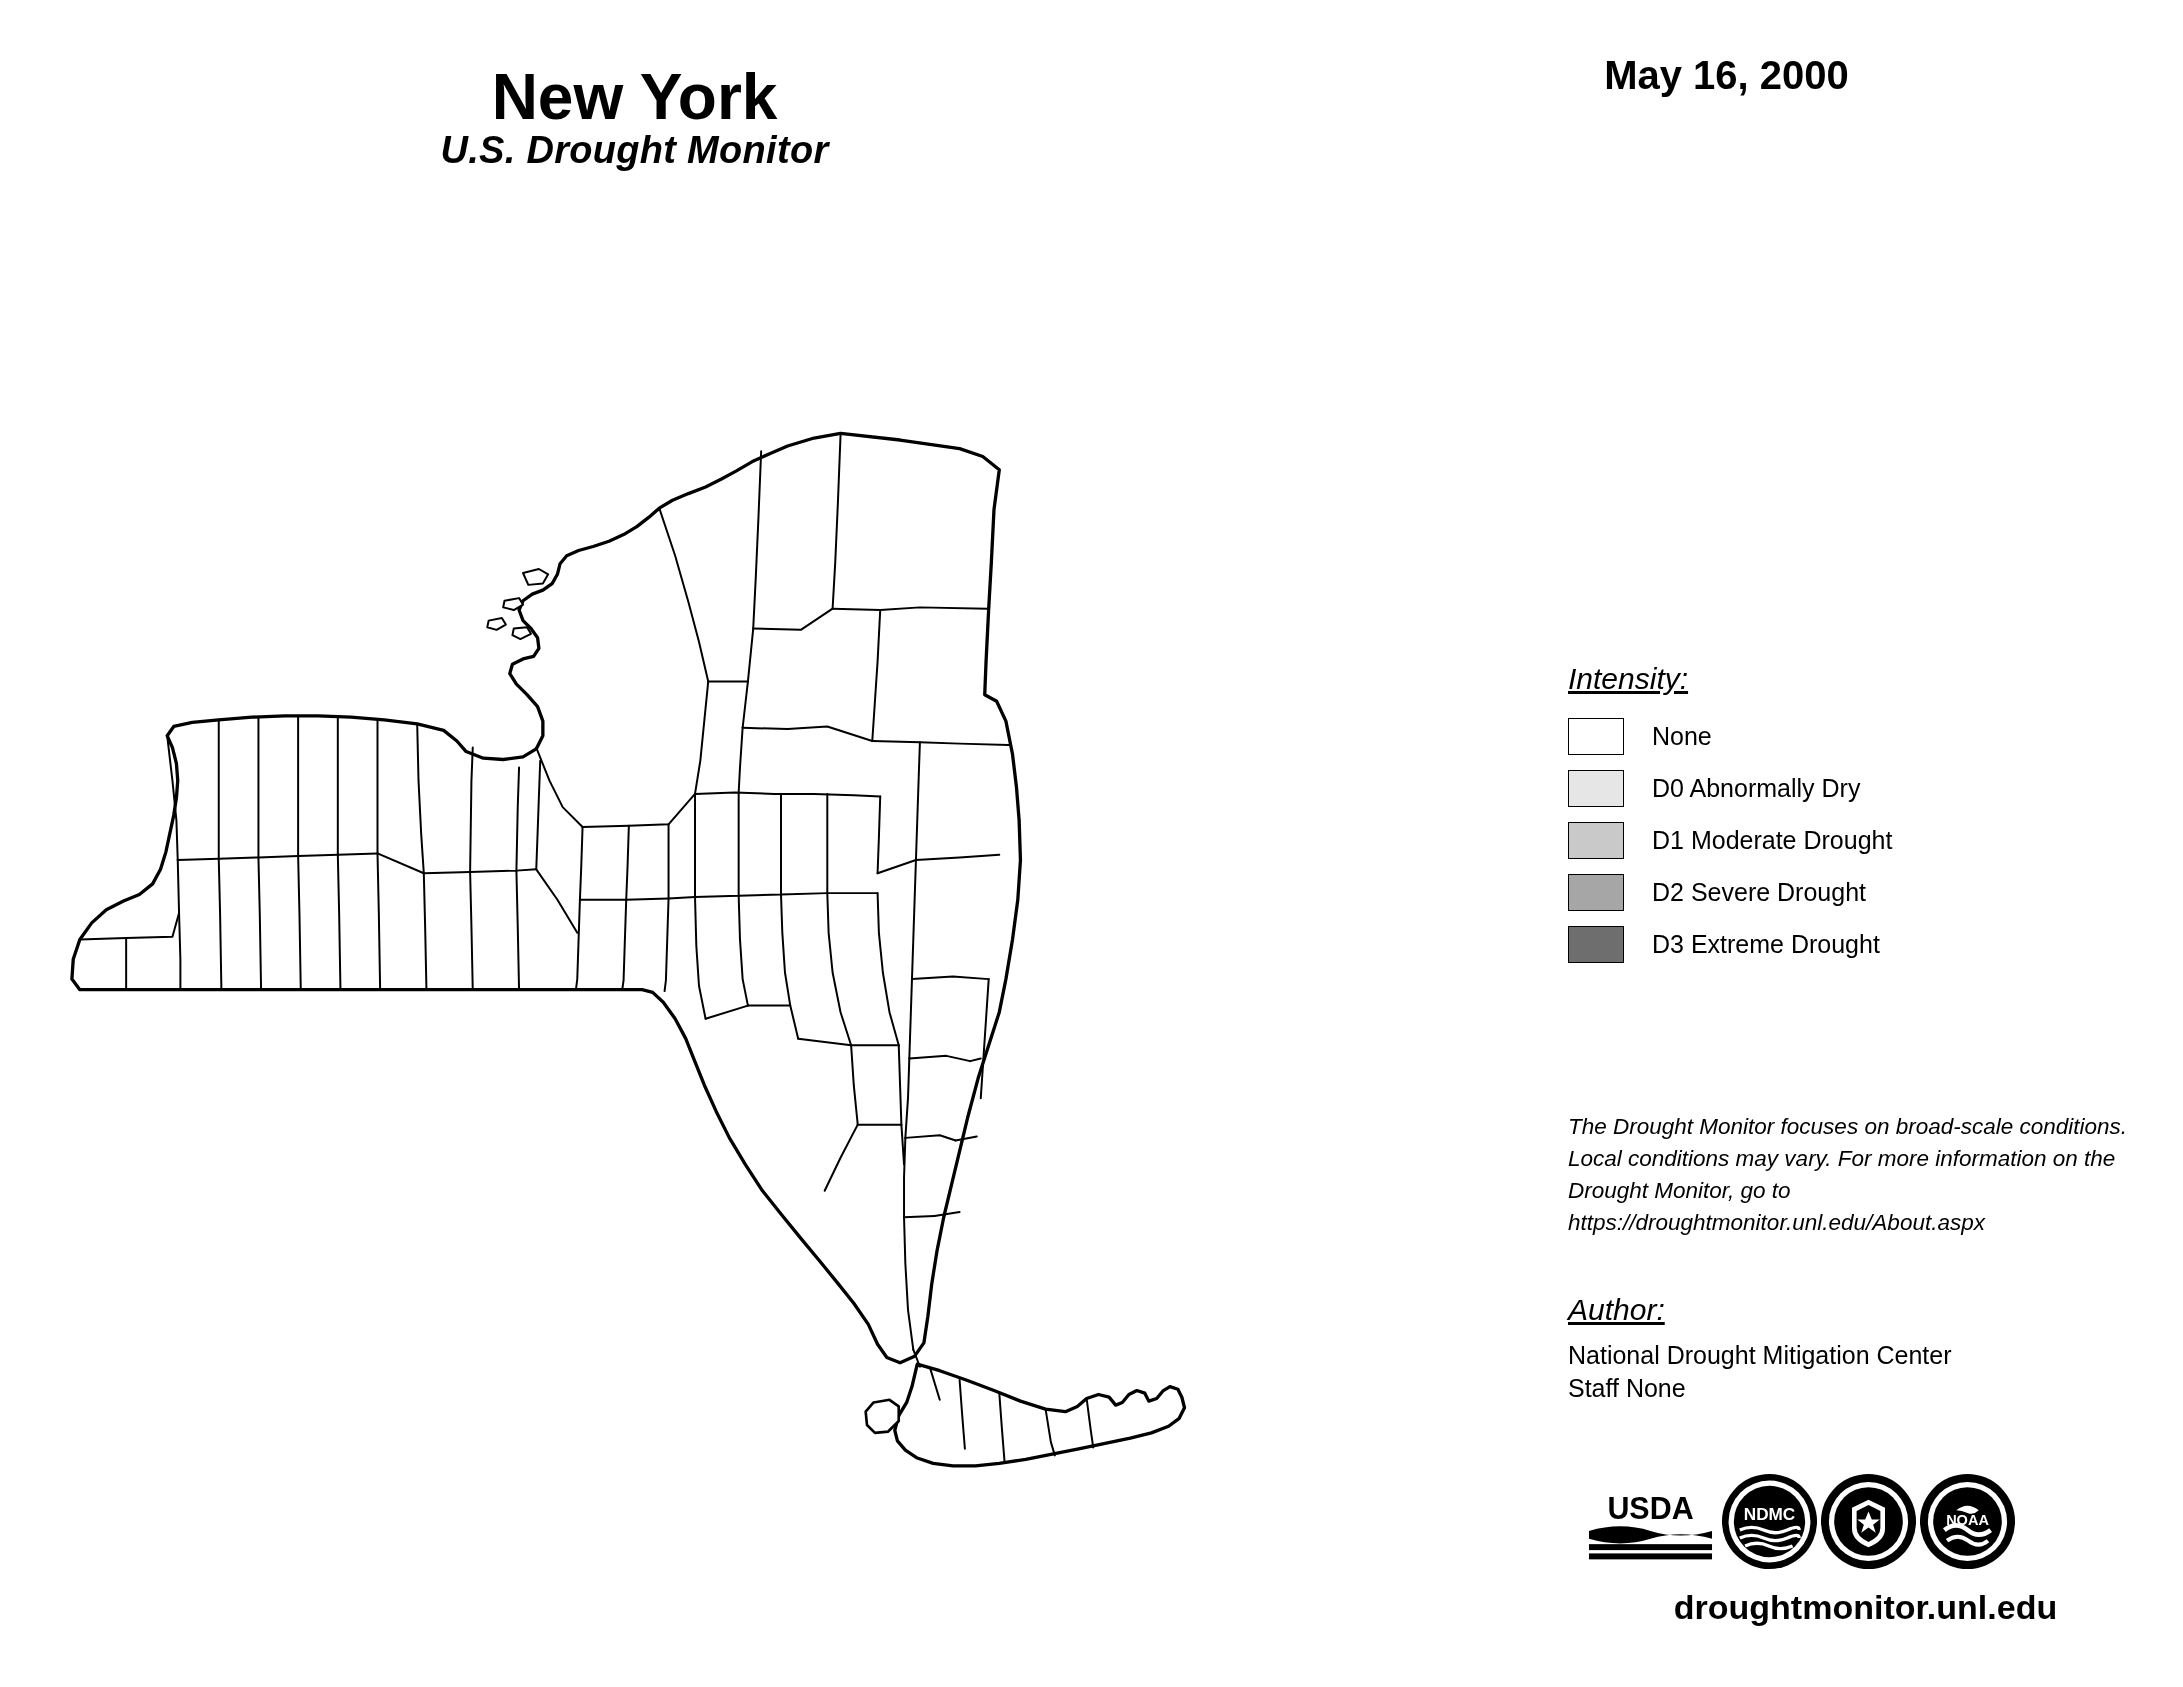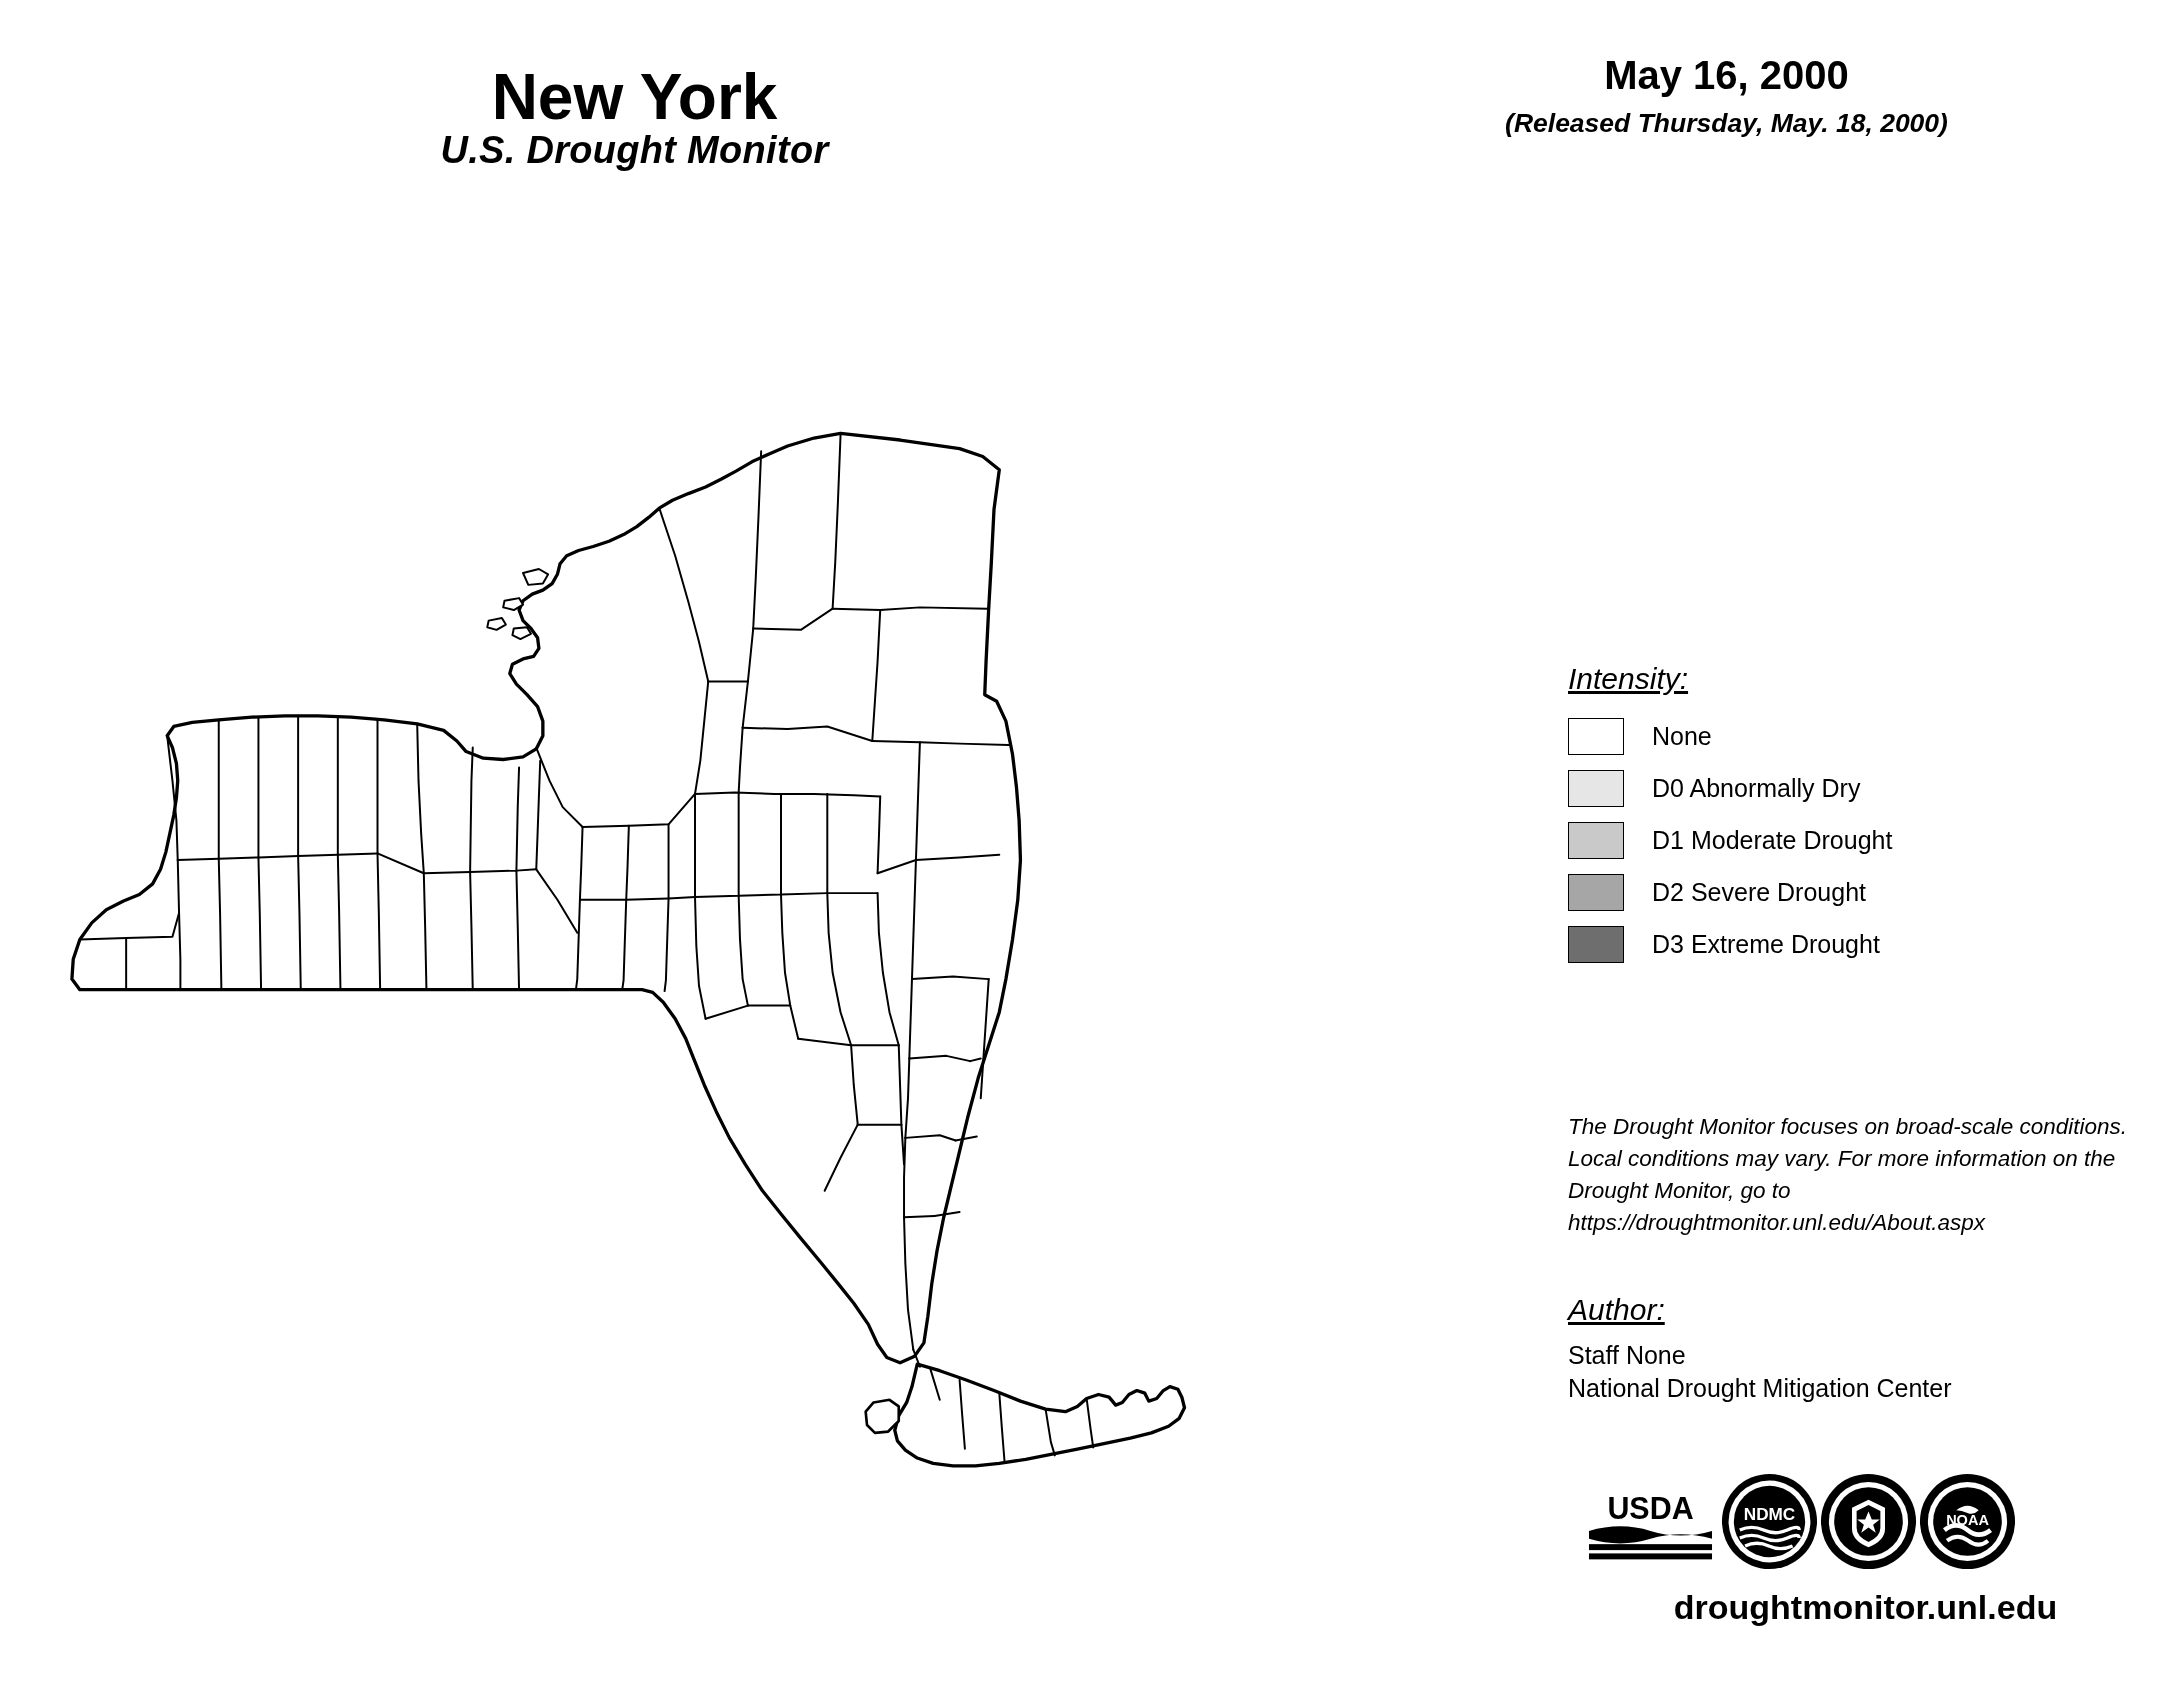--- a/index.html
+++ b/index.html
@@ -168,21 +168,20 @@
 </head>
 <body>
 
 <div id="title-block">
   <div id="state-title">New York</div>
   <div id="dm-title">U.S. Drought Monitor</div>
 </div>
 
 <div id="date-block">
   <div id="date-main">May 16, 2000</div>
-  <div id="date-released">(Released Thursday, May. 18, 2000)</div>
 </div>
 
 <div id="map-area">
   <svg viewBox="0 0 2180 1700" xmlns="http://www.w3.org/2000/svg">
     <g fill="#ffffff" stroke="#000000" stroke-width="3" stroke-linejoin="round" stroke-linecap="round">
 
       <path stroke-width="5" d="
         M 1180 35
         L 1270 45 L 1360 58 L 1395 70 L 1420 90 L 1412 150 L 1408 230
         L 1404 300 L 1400 380 L 1398 430
@@ -367,22 +366,22 @@
     <div class="legend-swatch" style="background:#6e6e6e"></div>
     <div class="legend-label">D3 Extreme Drought</div>
   </div>
 
 </div>
 
 <div id="disclaimer">The Drought Monitor focuses on broad-scale conditions. Local conditions may vary. For more information on the Drought Monitor, go to https://droughtmonitor.unl.edu/About.aspx</div>
 
 <div id="author-block">
   <div id="author-heading">Author:</div>
+  <div class="author-line">National Drought Mitigation Center</div>
   <div class="author-line">Staff None</div>
-  <div class="author-line">National Drought Mitigation Center</div>
 </div>
 
 <div id="logo-row">
 
   <div class="logo">
     <svg width="139" height="86" viewBox="0 0 210 130">
       <text x="105" y="62" text-anchor="middle" font-family="Liberation Sans, sans-serif" font-size="46" font-weight="bold" fill="#000">USDA</text>
       <path d="M12 80 Q60 66 105 80 T198 80 L198 92 Q150 78 105 92 T12 92 Z" fill="#000"></path>
       <rect x="12" y="100" width="186" height="9" fill="#000"></rect>
       <rect x="12" y="114" width="186" height="9" fill="#000"></rect>

